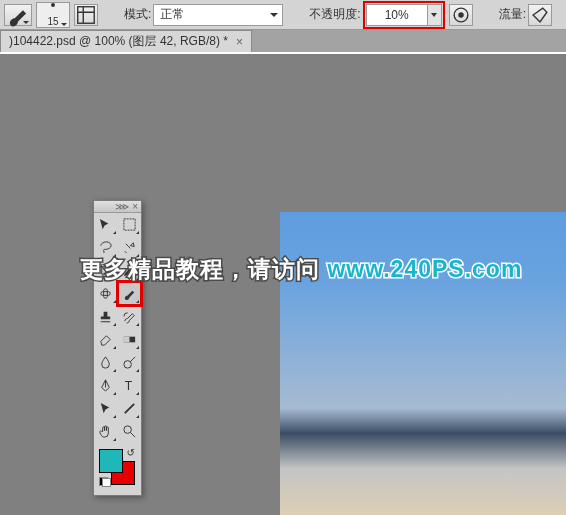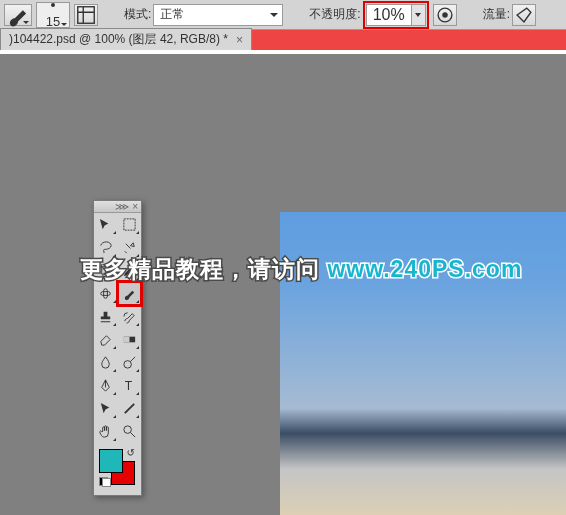--- a/index.html
+++ b/index.html
@@ -3,36 +3,36 @@
 <meta charset="utf-8">
 <style>
 * { margin: 0; padding: 0; box-sizing: border-box; font-family: "Microsoft YaHei", SimSun, Tahoma, sans-serif; }
 body { width: 566px; height: 515px; background: #808080; overflow: hidden; position: relative; }
 
 
 .opts { position: absolute; left: 0; top: 0; width: 100%; height: 30px; background: #d4d4d4; border-bottom: 1px solid #9a9a9a; display: flex; align-items: center; padding-left: 4px; font-size: 12px; color: #333; }
 .opts > * { margin-right: 4px; }
 .tool-btn { width: 28px; height: 22px; border: 1px solid #9a9a9a; background: linear-gradient(#f2f2f2,#d8d8d8); display: flex; align-items: center; justify-content: center; position: relative; }
 .tool-btn::after { content:""; position:absolute; right:2px; bottom:1px; width:0;height:0;border-left:3px solid transparent;border-right:3px solid transparent;border-top:3px solid #333; }
-.brush-ind { width:34px;height:26px;border:1px solid #9a9a9a;background:#eee;display:flex;flex-direction:column;align-items:center;justify-content:space-between;font-size:13px;line-height:10px;position:relative; }
+.brush-ind { width:34px;height:26px;border:1px solid #9a9a9a;background:#eee;display:flex;flex-direction:column;align-items:center;justify-content:space-between;font-size:10px;line-height:10px;position:relative; }
 .brush-ind .dot { width:4px;height:4px;border-radius:50%;background:#333;margin-bottom:1px; }
 .brush-ind::after{content:"";position:absolute;right:2px;bottom:1px;width:0;height:0;border-left:3px solid transparent;border-right:3px solid transparent;border-top:3px solid #333;}
 .icon-btn { width:24px;height:22px;border:1px solid #9a9a9a;background:linear-gradient(#f2f2f2,#d8d8d8);display:flex;align-items:center;justify-content:center; }
 .lbl { margin-left:22px;margin-right:2px; }
 .select-box { height: 22px; border:1px solid #9a9a9a;background:#fff;display:flex;align-items:center;padding:0 18px 0 6px;position:relative;min-width:130px; }
 .select-box::after{content:"";position:absolute;right:4px;top:50%;margin-top:-2px;width:0;height:0;border-left:4px solid transparent;border-right:4px solid transparent;border-top:4px solid #333;}
 .num-field { display:flex;align-items:center;height:22px;border:1px solid #9a9a9a;background:#fff; }
-.num-field span { padding:0 6px;font-size:16px;text-align:center; }
+.num-field span { padding:0 18px;font-size:12px;text-align:center; }
 .num-field .stepper{width:14px;height:100%;border-left:1px solid #9a9a9a;background:#e3e3e3;display:flex;align-items:center;justify-content:center;}
 .num-field .stepper::before{content:"";width:0;height:0;border-left:3px solid transparent;border-right:3px solid transparent;border-top:4px solid #333;}
 .red-box{border:2px solid #e00000 !important;padding:1px;display:flex;align-items:center;}
 .red-box > *{margin:0;}
 
 
-.tabs { position: absolute; left: 0; top: 30px; width: 100%; height: 24px; background: #ef4444; border-bottom:4px solid #ffffff; display:flex;align-items:flex-end; }
+.tabs { position: absolute; left: 0; top: 30px; width: 100%; height: 24px; background: #a3a3a3; border-bottom:2px solid #ffffff; display:flex;align-items:flex-end; }
 .tab { height:22px;background:#d7d7d7;border:1px solid #8a8a8a;border-bottom:none;padding:0 8px;display:flex;align-items:center;font-size:12px;color:#333; }
 .tab .close{margin-left:8px;color:#666;font-size:12px;}
 
 
 .canvas-area{position:absolute;left:0;top:54px;right:0;bottom:0;background:#808080;}
 .image{position:absolute;left:280px;top:158px;width:286px;height:357px;background:linear-gradient(to bottom,#5e9de0 0%,#6aa3df 20%,#a6bbd2 55%,#3b4d64 62%,#c5c5c5 72%,#e5d3ae 90%,#f6d27e 100%);filter:blur(0.3px);}
 
 
 .panel{position:absolute;left:93px;top:146px;width:49px;background:#d4d4d4;border:1px solid #7a7a7a;box-shadow:2px 2px 6px rgba(0,0,0,.35);}
 .panel-head{height:12px;background:linear-gradient(#e0e0e0,#c7c7c7);border-bottom:1px solid #999;display:flex;justify-content:flex-end;align-items:center;padding-right:3px;}

